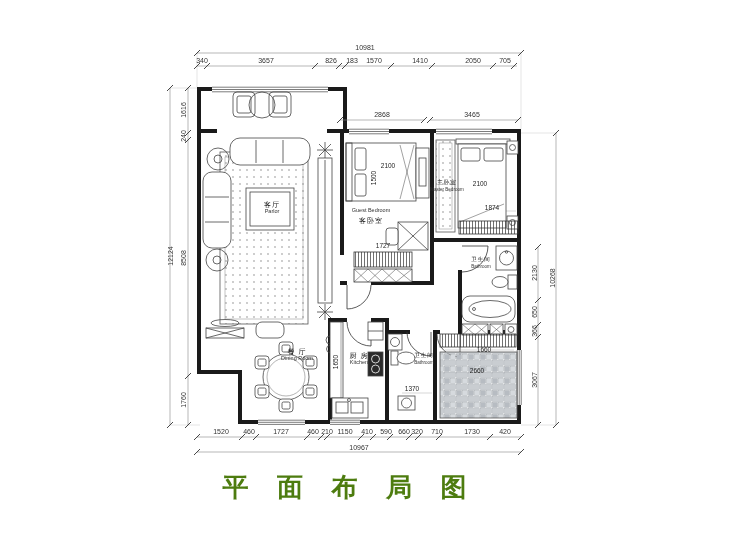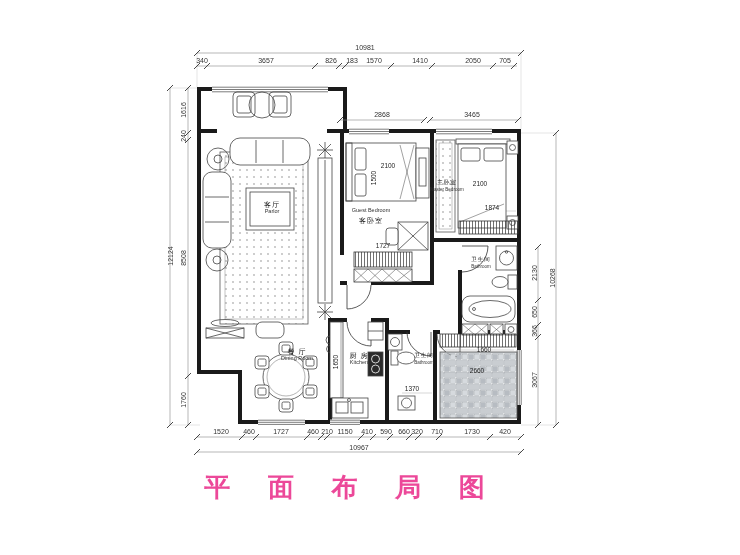--- a/index.html
+++ b/index.html
@@ -10,22 +10,22 @@
        transform:translate(-50%,-50%);line-height:1;}
   .lbl.v{transform:translate(-50%,-50%) rotate(-90deg);}
   .lbl.feat{font-size:6.5px;color:#222;}
   .room-zh{position:absolute;font-size:7px;color:#111;white-space:nowrap;
            transform:translate(-50%,-50%);line-height:1;letter-spacing:1px;}
   .room-en{position:absolute;font-size:5.5px;color:#333;white-space:nowrap;
            transform:translate(-50%,-50%);line-height:1;}
   .room-zh.sm{font-size:5.5px;}
   .room-en.sm{font-size:4.5px;}
   #title{position:absolute;left:350px;top:487px;transform:translate(-50%,-50%);
-         font-family:Liberation Mono, monospace;font-size:26px;font-weight:600;
-         color:#ec4899;letter-spacing:11px;white-space:nowrap;}
+         font-family:Liberation Serif, serif;font-size:26px;font-weight:600;
+         color:#4d7c0f;letter-spacing:11px;white-space:nowrap;}
 </style>
 </head>
 <body>
 
 <div id="canvas">
 
 <svg width="740" height="555" viewBox="0 0 740 555">
   <defs>
     <pattern id="dots" width="7" height="7" patternUnits="userSpaceOnUse">
       <circle cx="2" cy="2" r="0.7" fill="#777"></circle>

